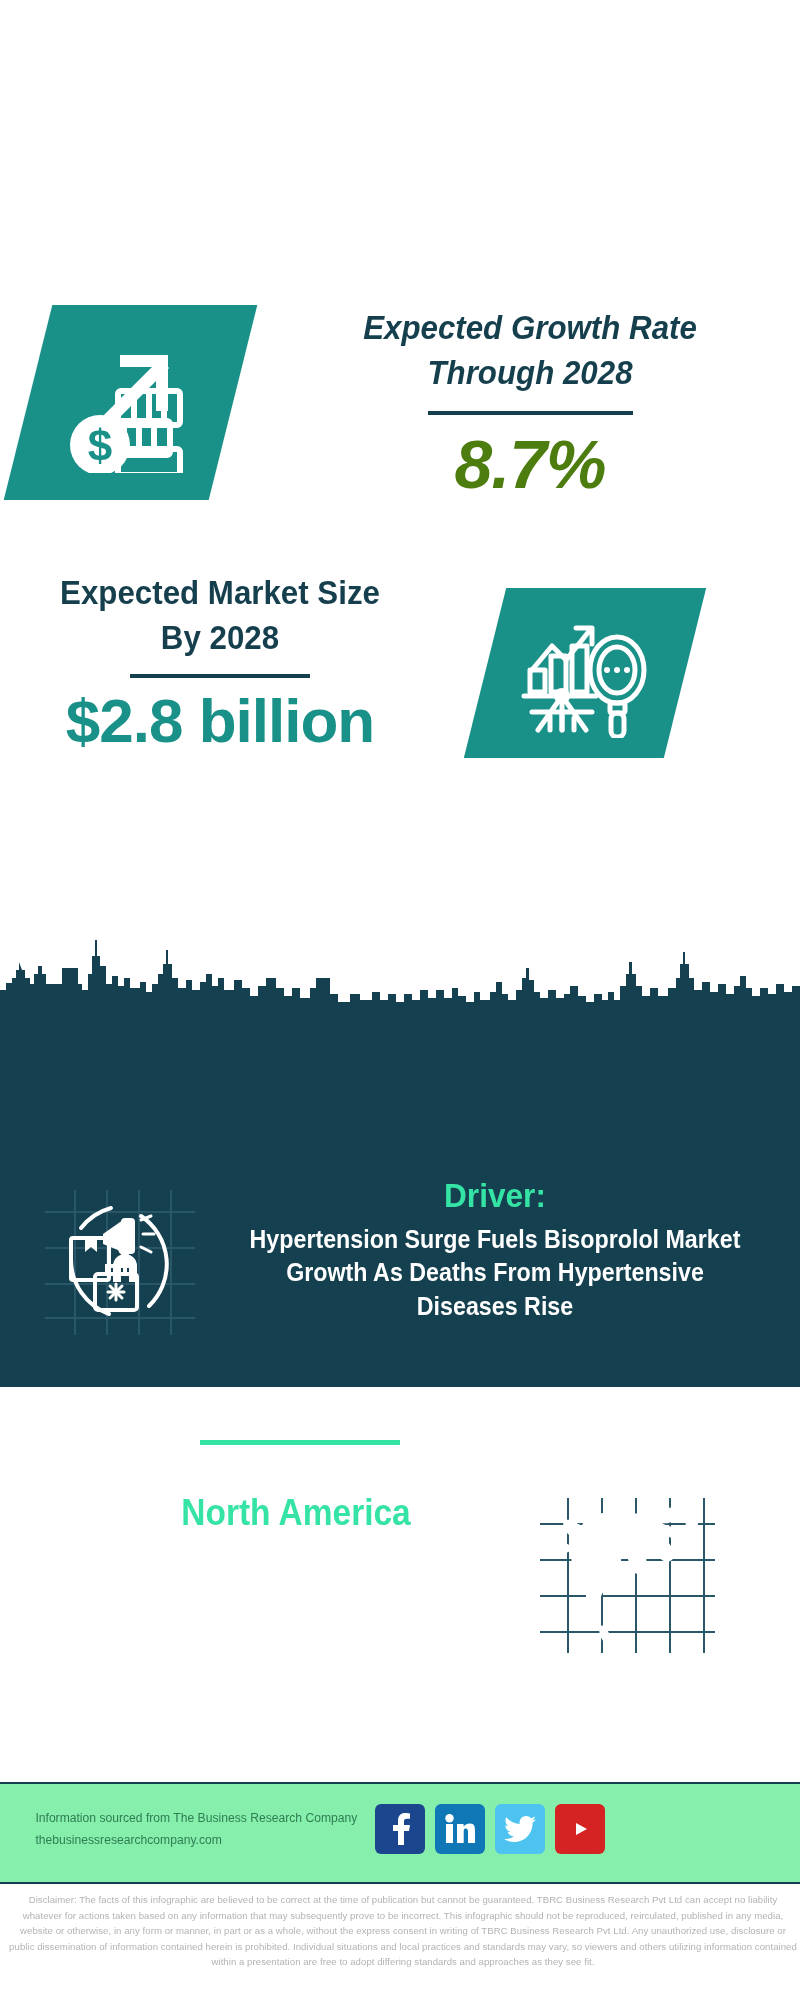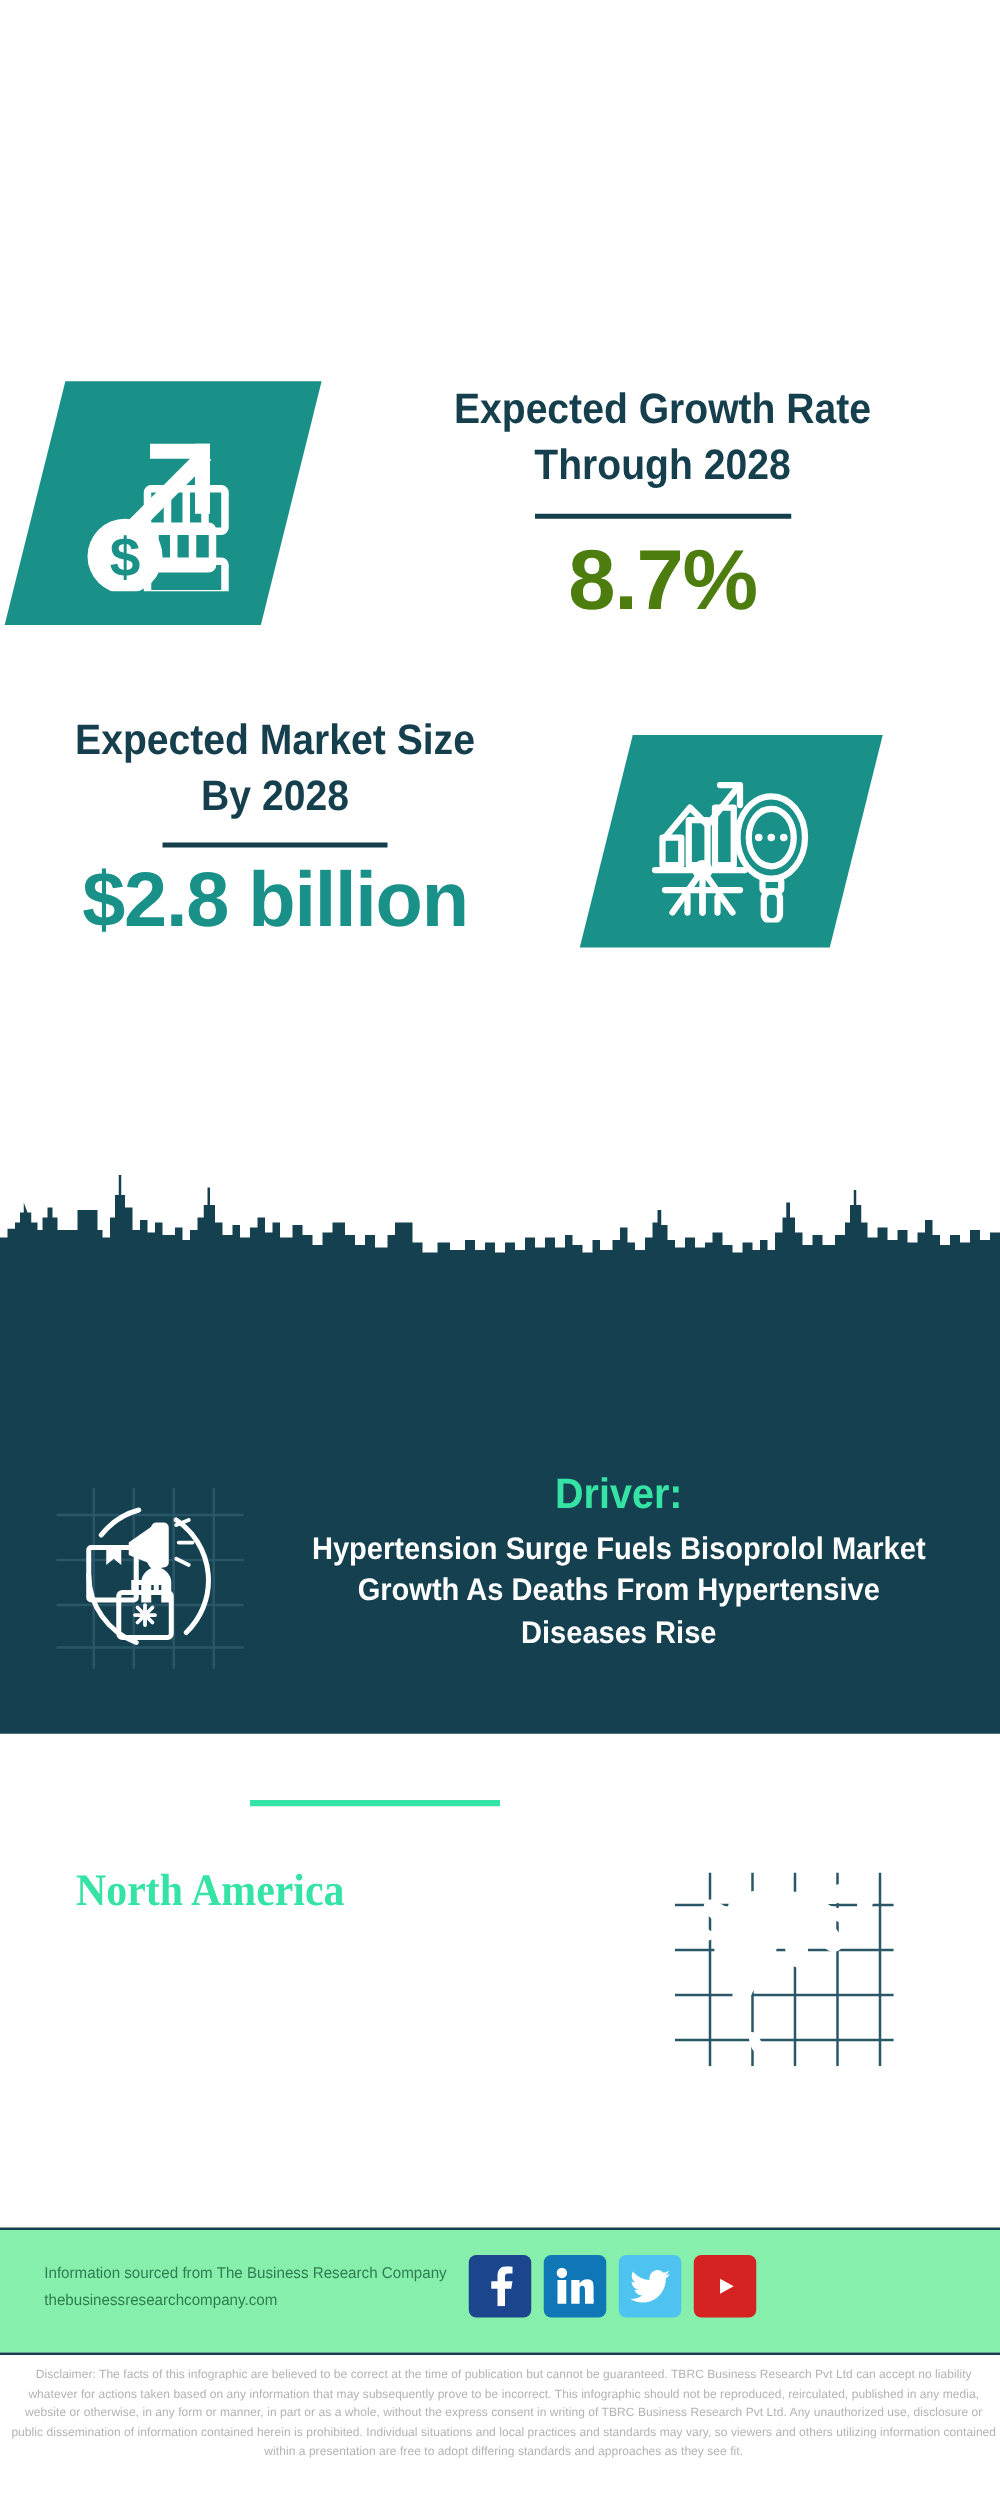--- a/index.html
+++ b/index.html
@@ -43,20 +43,21 @@
     transform:skewX(-14deg);
   }
   .para-icon-1 .glyph {
     transform:skewX(14deg);
     width:100%; height:100%;
     display:flex; align-items:center; justify-content:center;
   }
   .growth-text {
     position:absolute; left:280px; top:-10px; width:500px;
     text-align:center;
+    font-style:italic;
   }
   .label-dark {
     color:#163f4e;
     font-size:34px;
     font-weight:bold;
     line-height:1.32;
     transform:scaleX(0.92);
   }
   .divider-dark {
     width:205px; height:4px; background:#163f4e;
@@ -138,21 +139,21 @@
   .mint-divider {
     position:absolute; left:200px; top:1440px;
     width:200px; height:5px; background:#35e3a4;
   }
 
   
   .sec-region {
     position:absolute; left:0; top:1490px; width:800px; height:220px;
   }
   .region-text {
-    position:absolute; left:44px; top:0px; width:480px; font-family:Liberation Serif, serif;
+    position:absolute; left:56px; top:0px; width:480px; text-align:center;
   }
   .region-name {
     color:#35e3a4;
     font-size:36px;
     font-weight:bold;
     line-height:1.25;
     transform:scaleX(0.93);
   }
   .region-sub {
     color:#ffffff;

